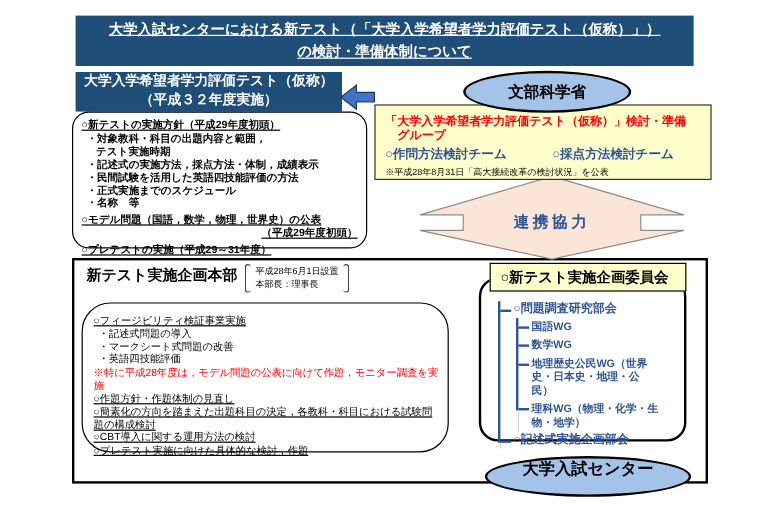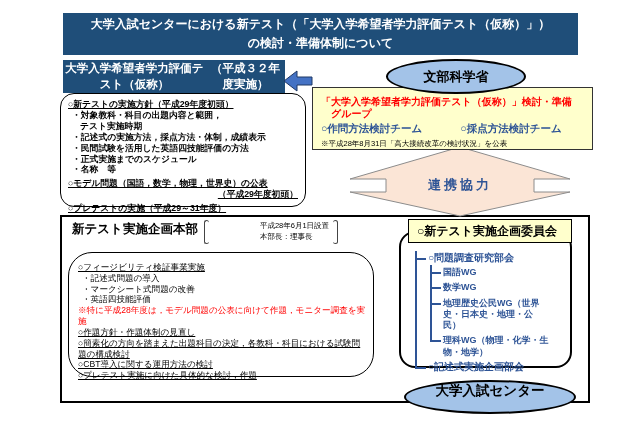--- a/index.html
+++ b/index.html
@@ -3,25 +3,25 @@
 <meta charset="utf-8">
 <style>
   html,body{margin:0;padding:0;background:#fff;}
   .canvas{position:relative;width:640px;height:426px;background:#fff;overflow:hidden;
           font-family:"Liberation Sans", sans-serif;color:#000;}
   .abs{position:absolute;}
 
   
   .title-bar{left:63px;top:13px;width:515px;height:42px;background:#1F4E79;
              color:#fff;font-weight:bold;font-size:12px;line-height:1.55;
-             display:flex;flex-direction:column;justify-content:center;align-items:center;text-align:center;}
+             display:flex;flex-direction:column;justify-content:center;align-items:center;text-align:center;text-decoration:underline;}
 
   
   .test-header{left:63px;top:60px;width:222px;height:33px;background:#1F4E79;color:#fff;
-               font-weight:bold;font-size:11.5px;line-height:1.35;display:flex;flex-direction:row;
+               font-weight:bold;font-size:11.5px;line-height:1.35;display:flex;flex-direction:column;
                justify-content:center;align-items:center;text-align:center;}
 
   
   .test-box{left:60px;top:93px;width:246px;height:114px;border:1.5px solid #000;border-radius:14px;
             padding:5px 7px 0 7px;box-sizing:border-box;font-size:8.8px;line-height:1.24;font-weight:600;}
   .line{white-space:nowrap;}
   .line.u{text-decoration:underline;}
   .line.ind{padding-left:4px;}
   .line.ind2{padding-left:12px;}
   .line.right{text-align:right;}
@@ -48,21 +48,21 @@
               font-weight:bold;font-size:13px;letter-spacing:3px;z-index:2;}
 
   
   .hq-outer{left:60px;top:215px;width:530px;height:188px;border:2.5px solid #000;box-sizing:border-box;background:#fff;}
   .hq-title-row{left:72px;top:221px;display:flex;align-items:flex-start;gap:6px;}
   .hq-title{font-weight:bold;font-size:12.5px;}
   .hq-note{display:flex;align-items:stretch;gap:3px;margin-top:-1px;}
   .bracket{width:4px;border:1px solid #444;border-radius:4px;}
   .bracket.l{border-right:none;border-top-left-radius:4px;border-bottom-left-radius:4px;}
   .bracket.r{border-left:none;border-top-right-radius:4px;border-bottom-right-radius:4px;}
-  .hq-note-lines{font-size:7.5px;line-height:1.45;padding:1px 1px;margin-left:47px;}
+  .hq-note-lines{font-size:7.5px;line-height:1.45;padding:1px 1px;}
 
   .hq-box{left:68px;top:252px;width:306px;height:125px;border:1.5px solid #000;border-radius:24px;
           box-sizing:border-box;padding:9px 5px 0 9px;font-size:8.6px;line-height:1.26;font-weight:400;}
   .hq-box .line{white-space:normal;}
 
   
   .committee-header{left:408px;top:219px;width:164px;height:24px;background:#FFFFCC;border:1.5px solid #000;
                     box-sizing:border-box;display:flex;align-items:center;padding-left:8px;
                     font-weight:bold;font-size:12px;z-index:4;}
   .committee-box{left:399px;top:231px;width:173px;height:137px;border:2px solid #000;border-radius:16px;

